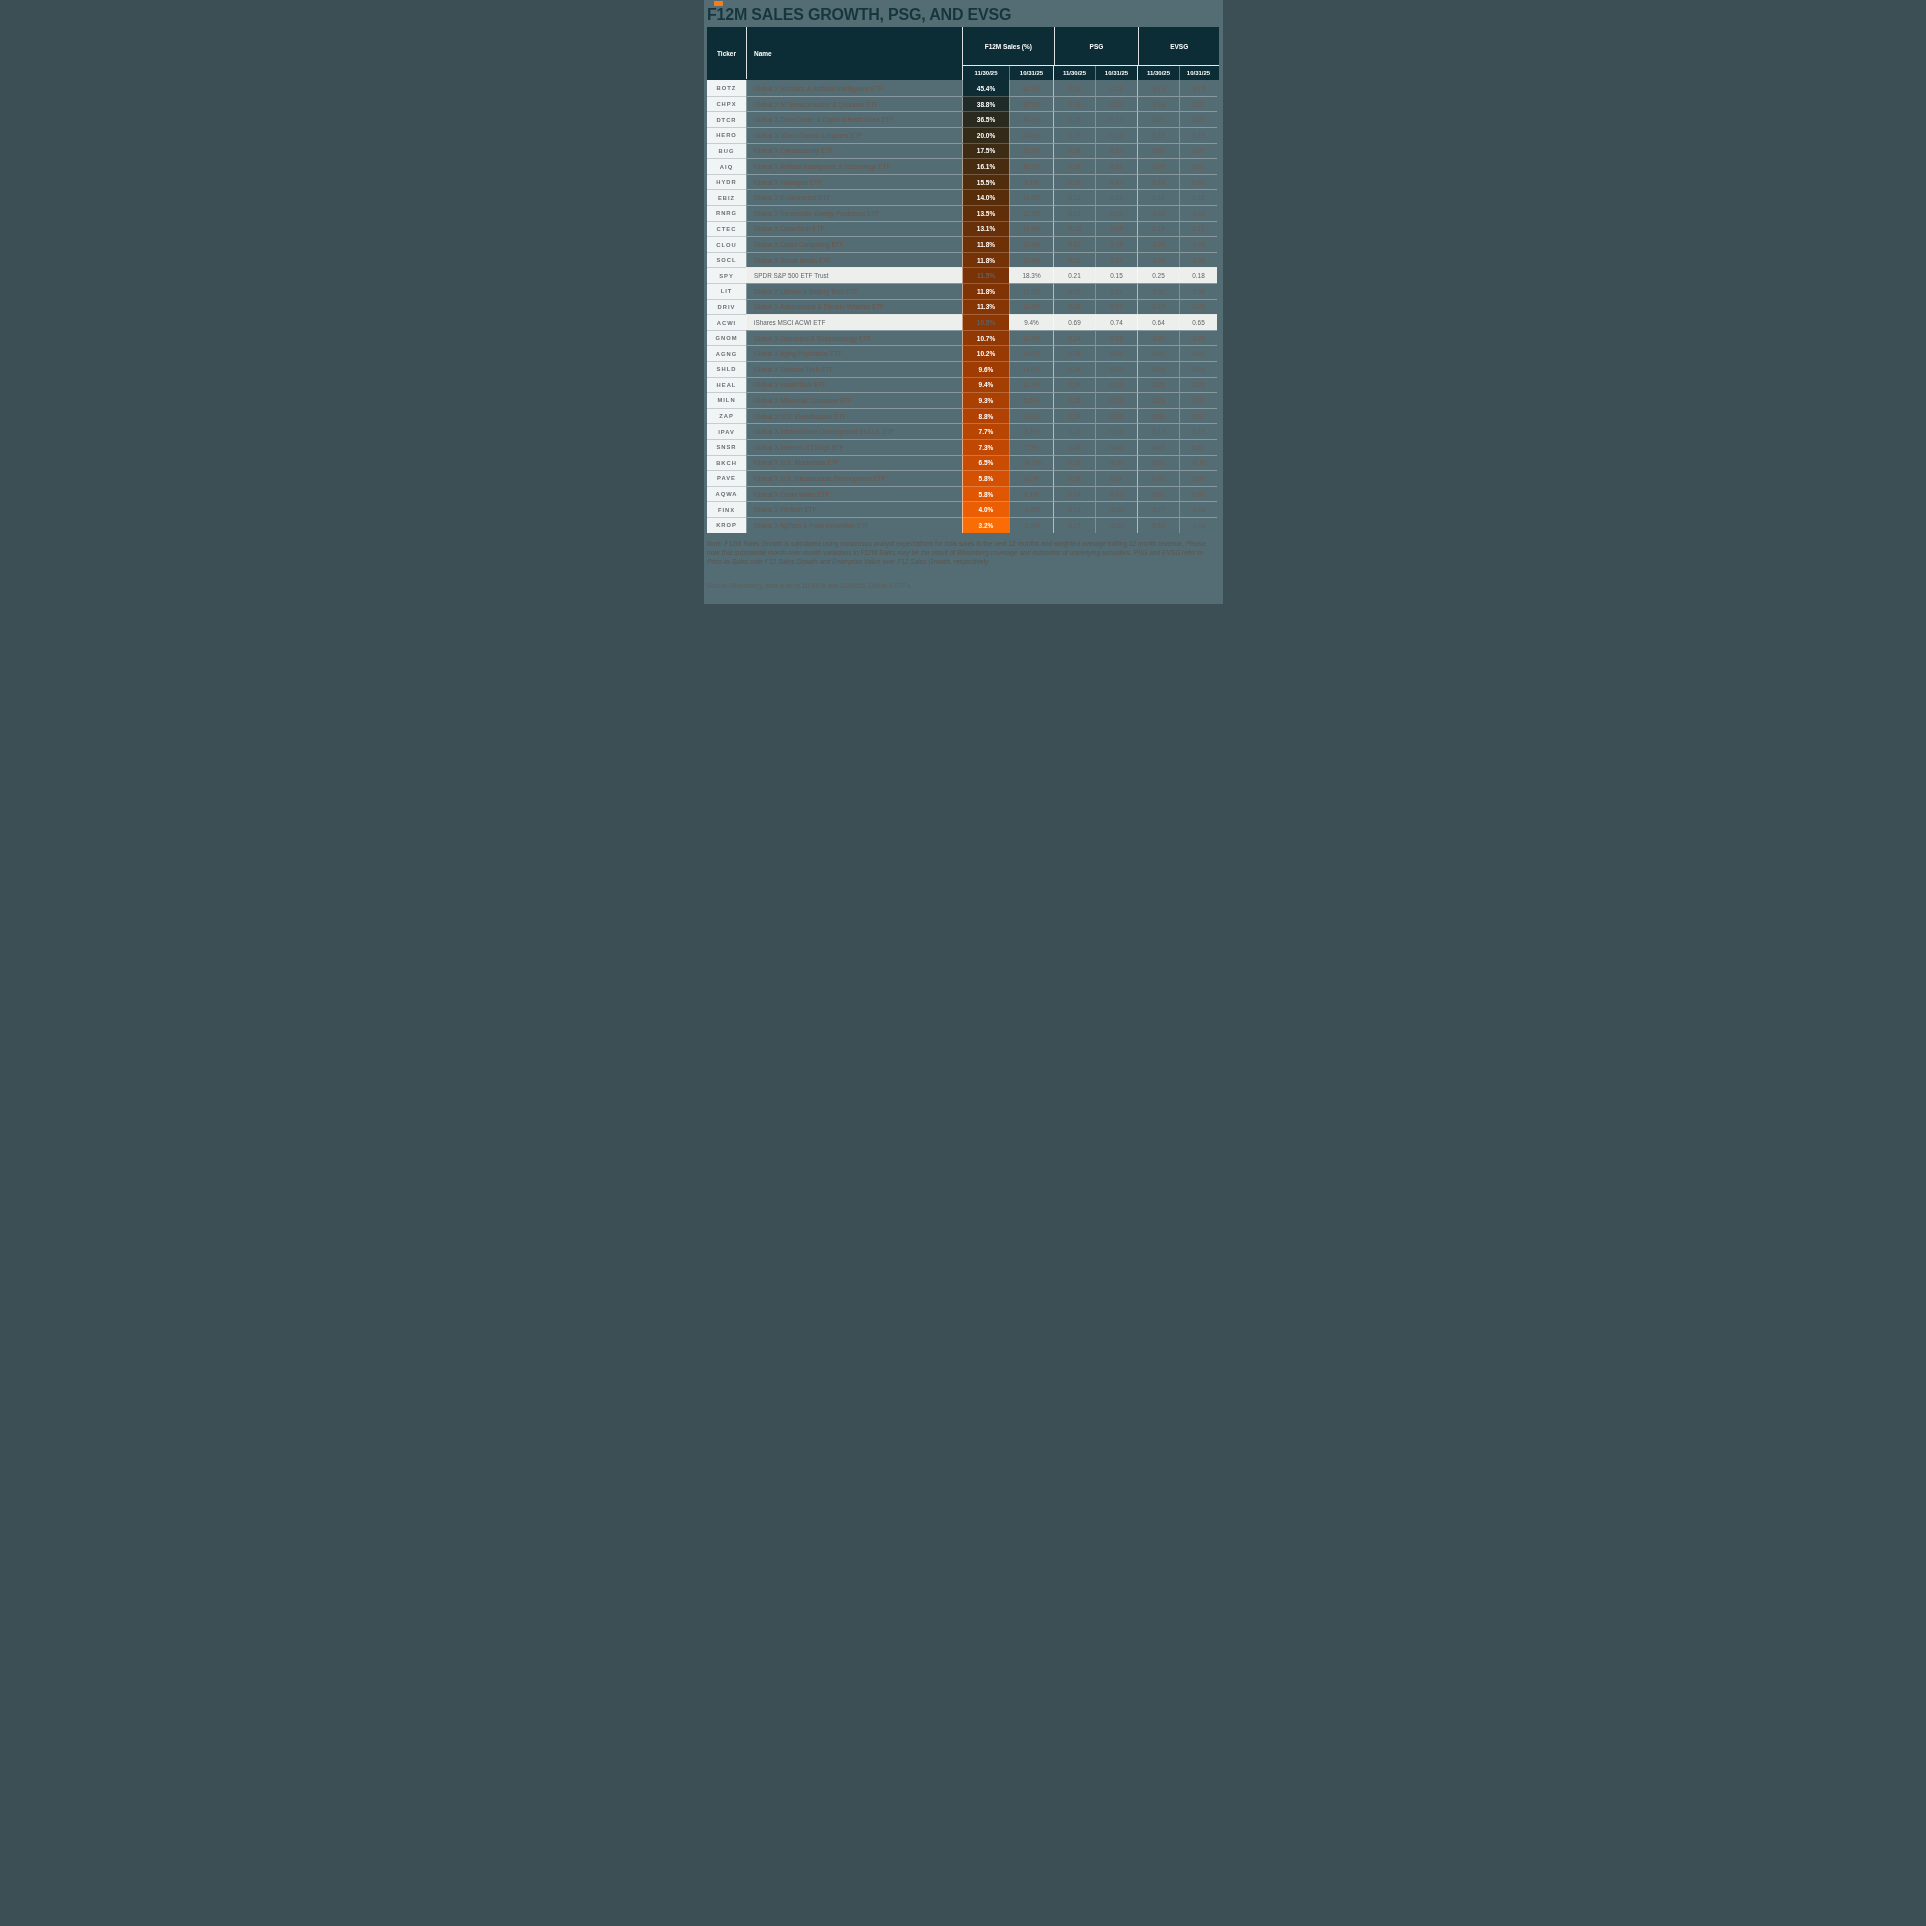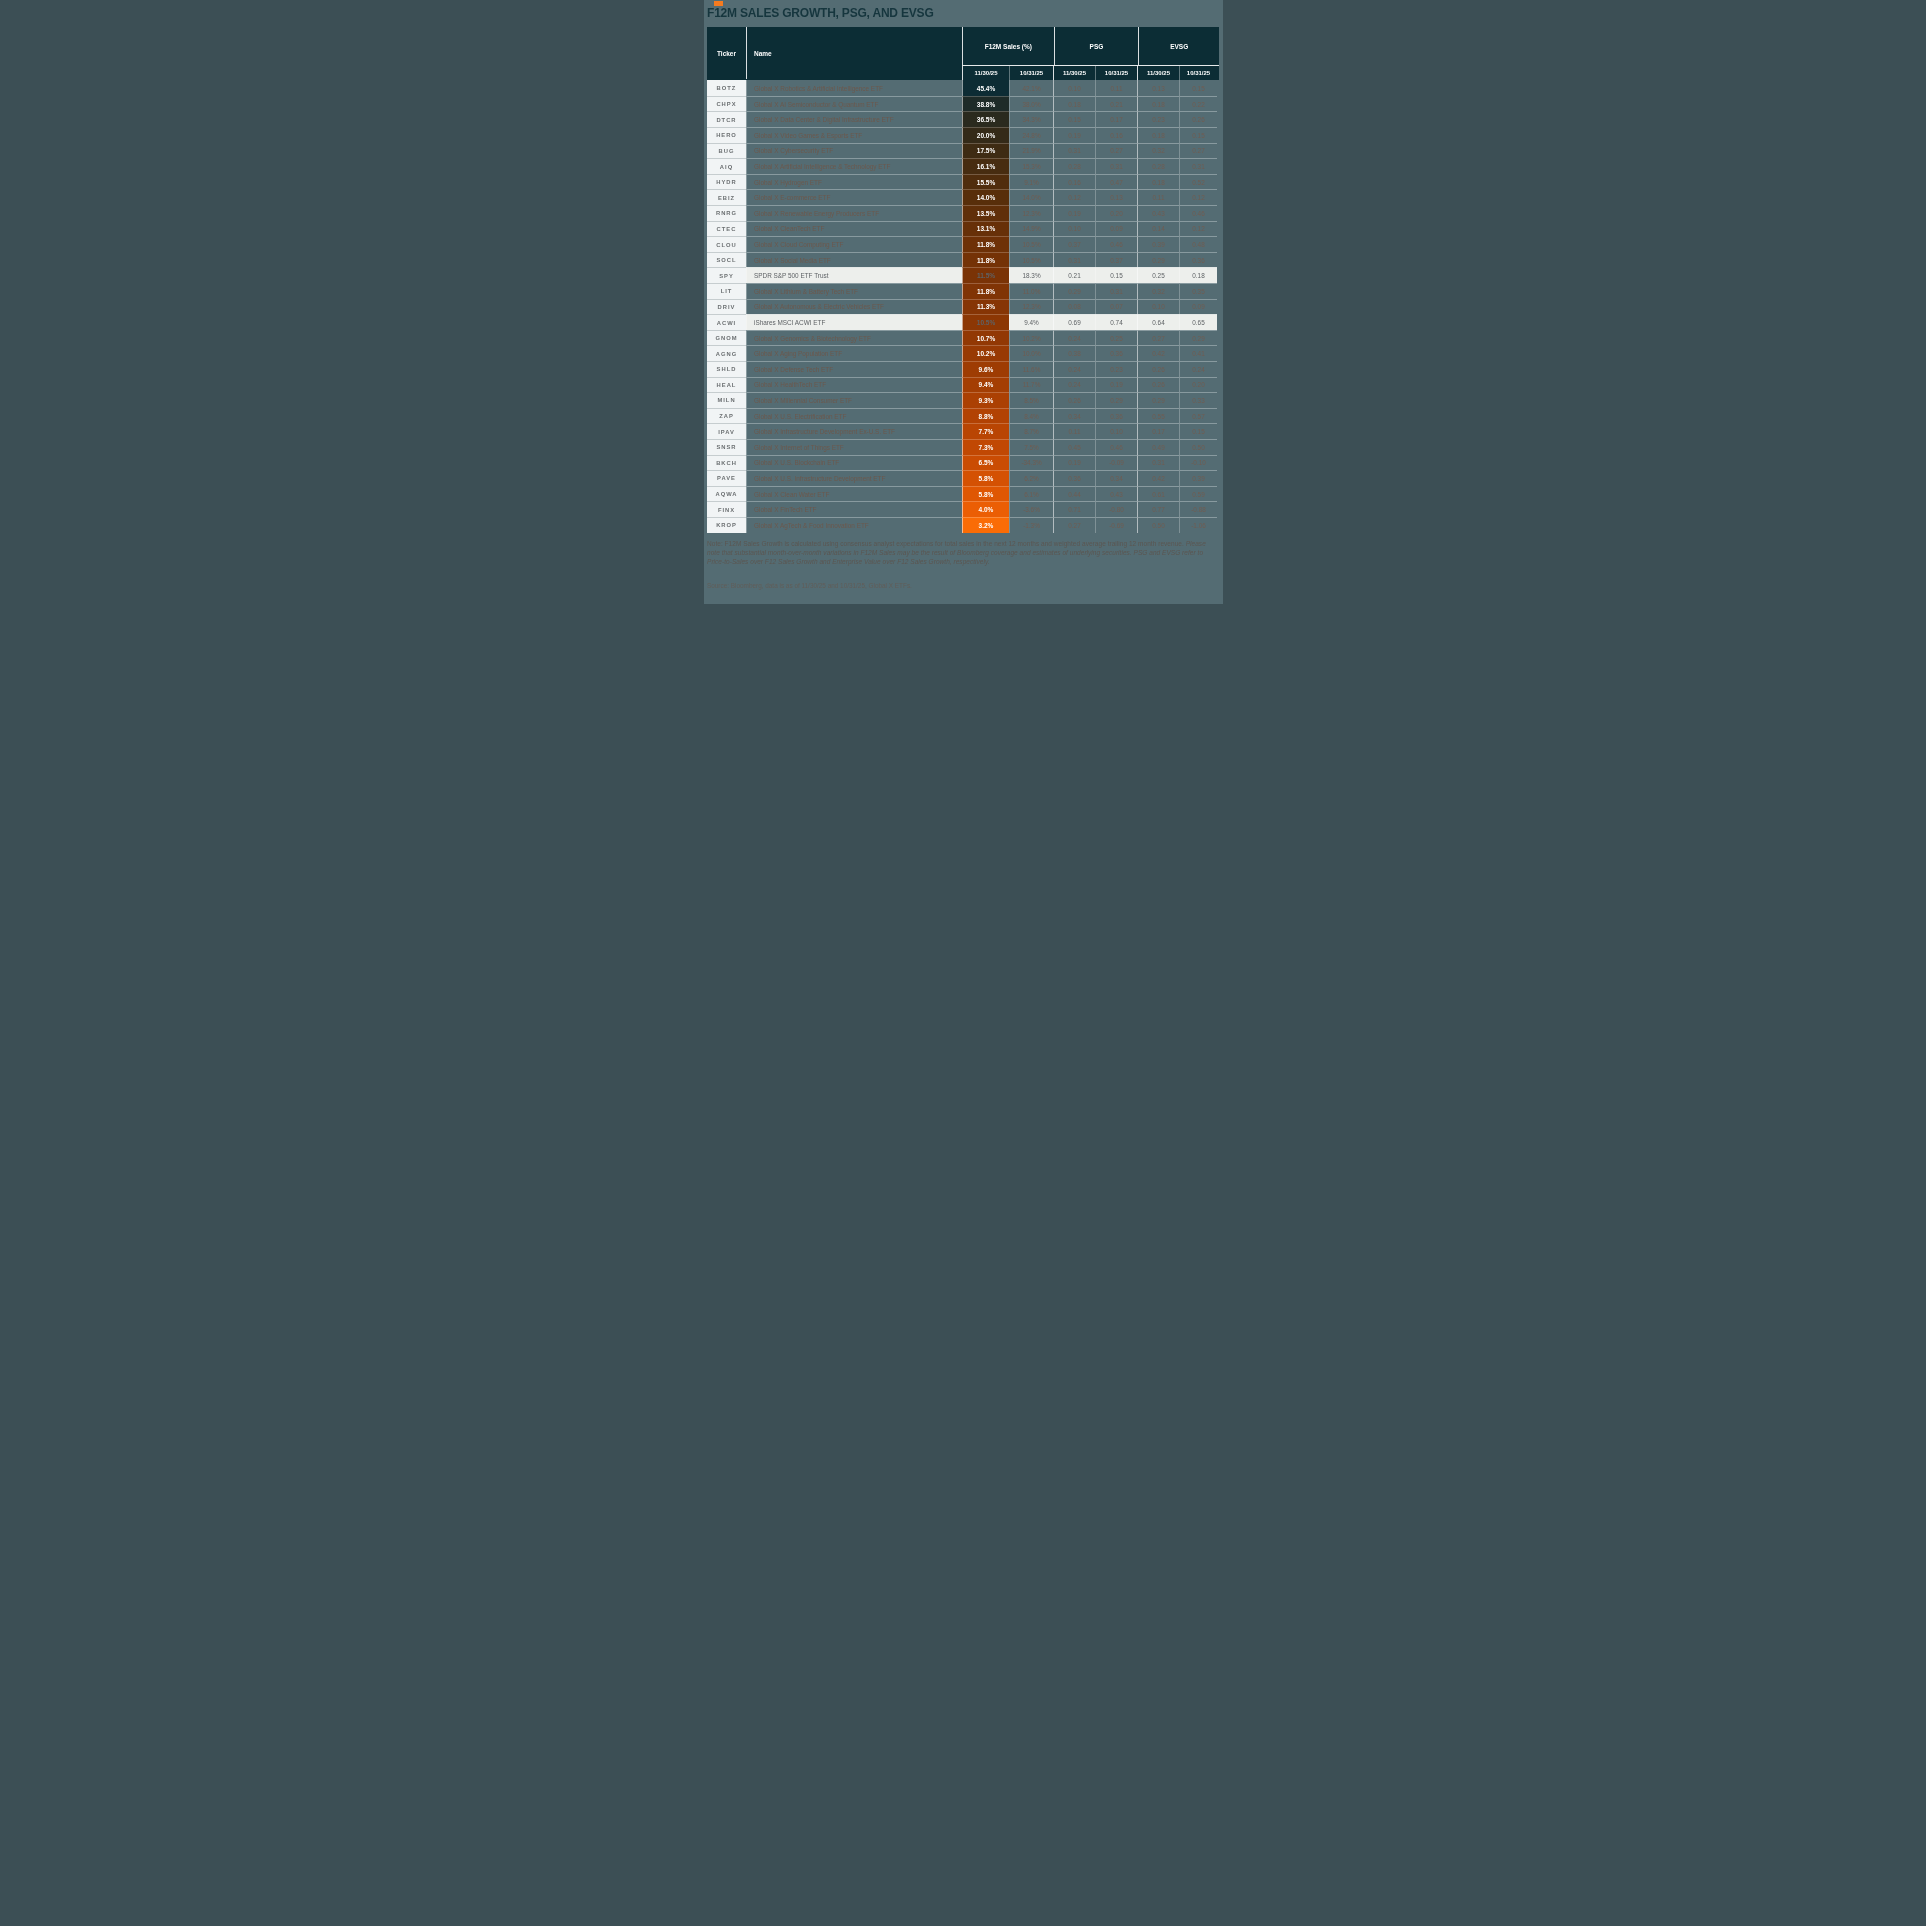--- a/index.html
+++ b/index.html
@@ -4,21 +4,21 @@
 <style>
   html,body{margin:0;padding:0;background:#3c4f55;}
   .page{
     position:relative;width:519px;height:604px;margin:0 auto;
     background:#546C73;font-family:"Liberation Sans",sans-serif;
     overflow:hidden;
   }
   .accent{position:absolute;left:10.4px;top:1.2px;width:8.9px;height:4.6px;background:#F47B20;}
   .title{
     position:absolute;left:3.5px;top:6px;margin:0;
-    font-size:12px;font-weight:bold;color:#16363E;letter-spacing:-0.2px;
+    font-size:16px;font-weight:bold;color:#16363E;letter-spacing:-0.2px;
   }
   .table{position:absolute;left:3.5px;top:27px;width:512px;}
   .hdr{display:flex;background:#0C2D35;}
   .hcell{box-sizing:border-box;color:#FFFFFF;font-weight:bold;display:flex;align-items:center;justify-content:center;}
   .h-ticker{width:39px;height:52px;}
   .h-name{width:216px;height:52px;justify-content:flex-start;padding-left:7px;border-left:0.4px solid rgba(255,255,255,0.85);}
   .hgroupwrap{width:257px;display:flex;flex-direction:column;}
   .hgrow{display:flex;height:38px;border-bottom:0.4px solid rgba(255,255,255,0.9);}
   .hgroup{font-size:6.5px;border-left:0.4px solid rgba(255,255,255,0.85);}
   .hg-f12m{width:92px;}

